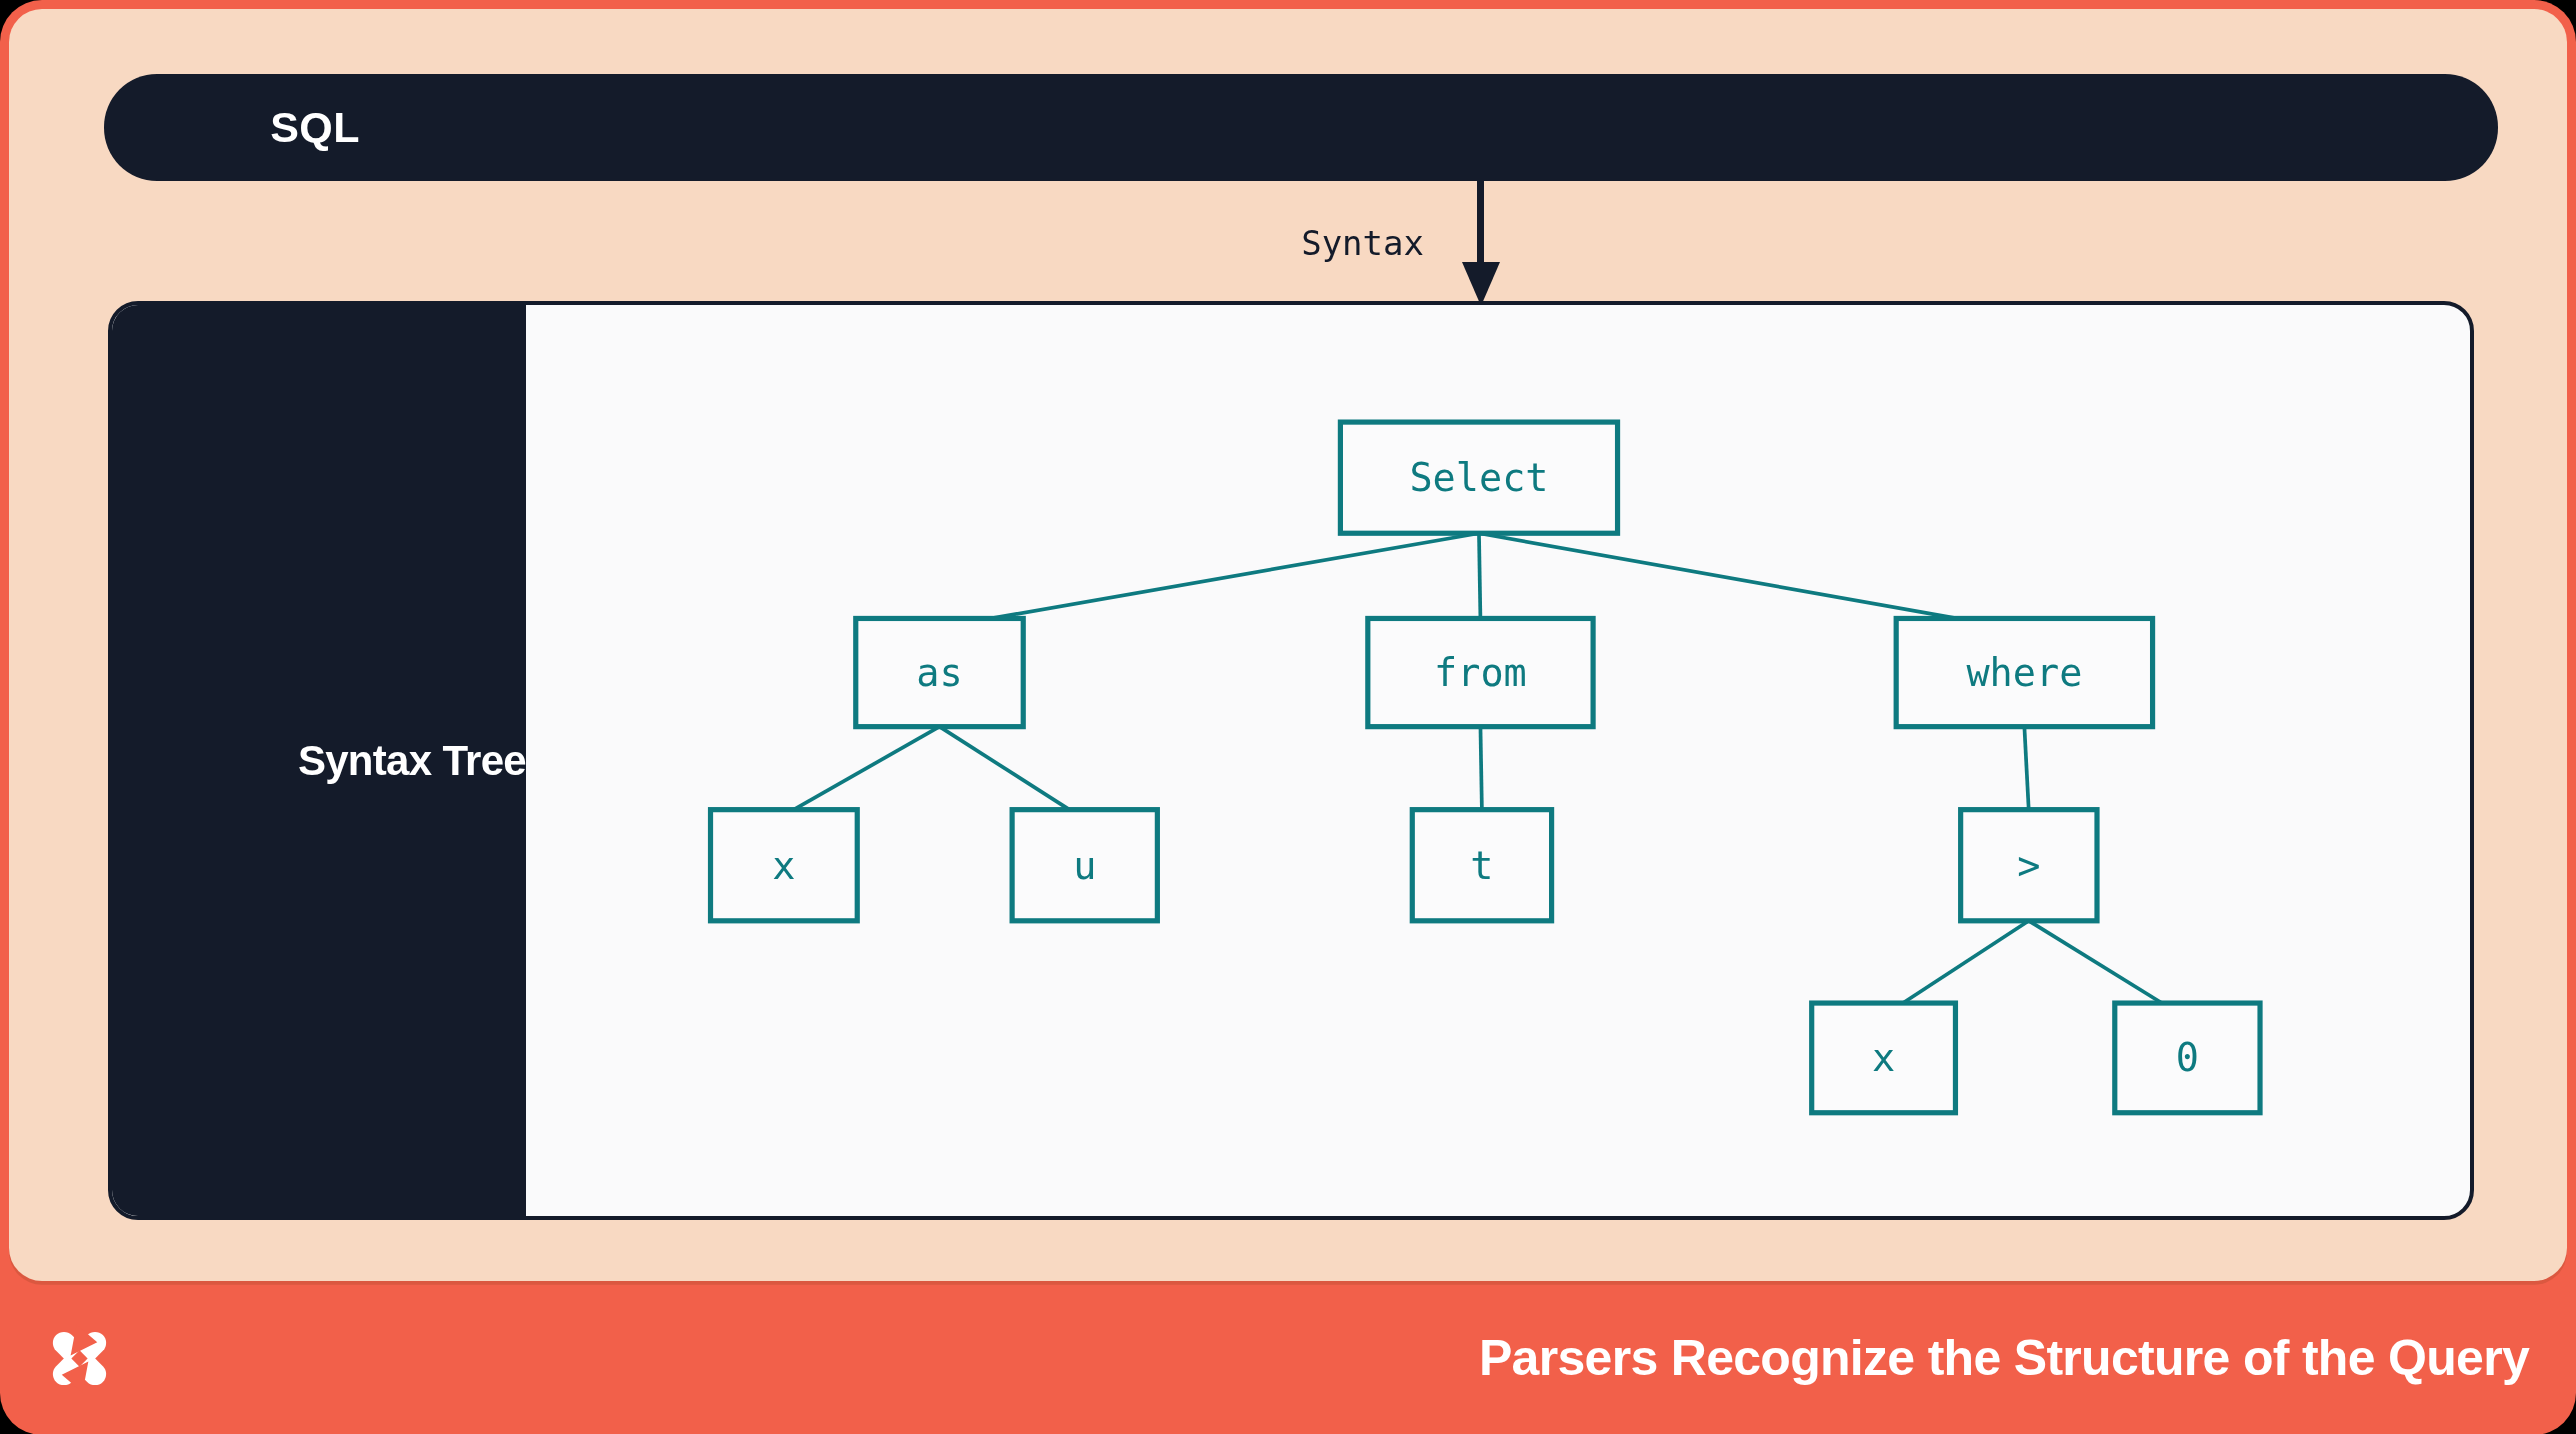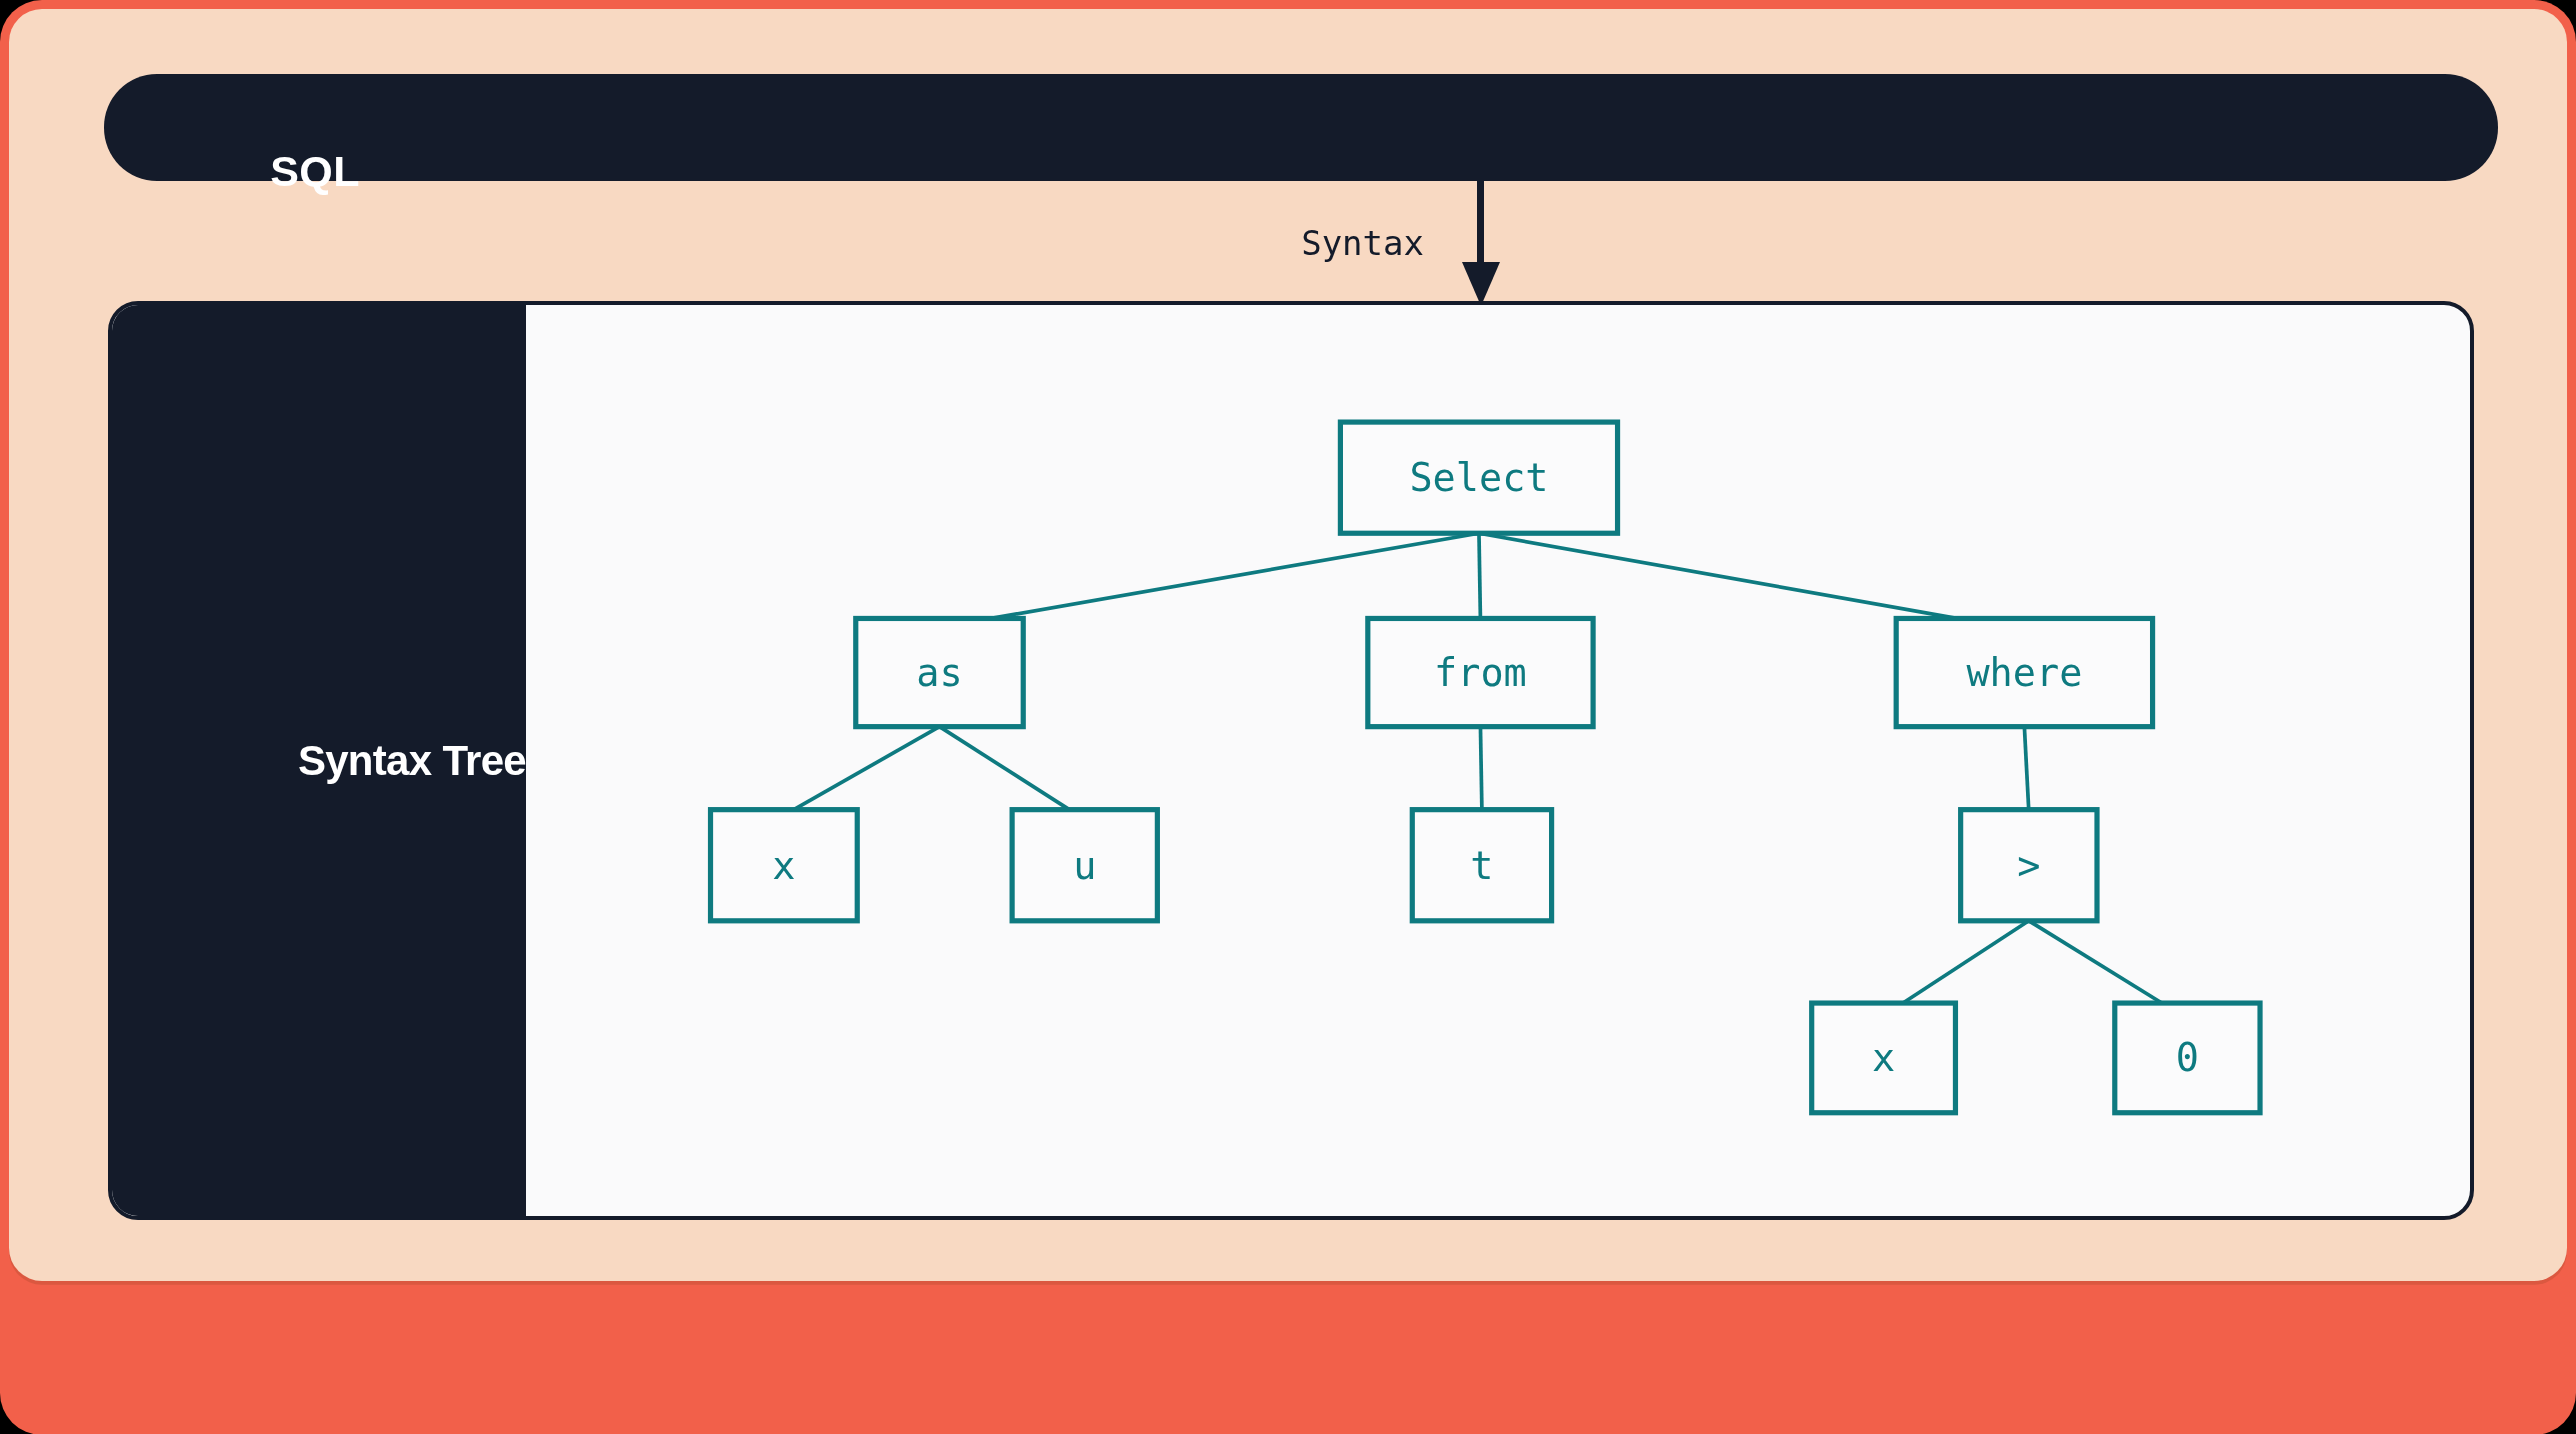--- a/index.html
+++ b/index.html
@@ -20,21 +20,21 @@
   }
 
   
   .sql-bar{
     position:absolute;left:95px;top:65px;width:2394px;height:107px;
     background:#141B2A;border-radius:53px;
   }
   .sql-label{
     position:absolute;left:0;top:0;width:422px;height:107px;
     display:flex;align-items:center;justify-content:center;
-    color:#FFFFFF;font-size:43px;font-weight:bold;letter-spacing:0.4px;margin-top:44px;
+    color:#FFFFFF;font-size:43px;font-weight:bold;letter-spacing:0.4px;
   }
   .sql-content{
     position:absolute;left:422px;top:6px;right:6px;bottom:6px;
     background:#FCFCFD;border-radius:0 47px 47px 0;
     display:flex;align-items:center;
     padding-left:86px;
   }
   .sql-content span{
     font-family:"DejaVu Sans Mono", monospace;
     font-size:43px;color:#141B2A;white-space:pre;
@@ -159,14 +159,24 @@
           <text x="1832" y="1034">x</text>
         </g>
         <g>
           <rect x="2144" y="942" width="196" height="148"></rect>
           <text x="2242" y="1034">0</text>
         </g>
       </svg>
     </div>
   </div>
 
+  <div class="footer">
+    <svg class="logo" viewBox="0 0 96 96">
+      <line x1="27" y1="27" x2="69" y2="69" stroke="#FFFFFF" stroke-width="30" stroke-linecap="round"></line>
+      <line x1="69" y1="27" x2="27" y2="69" stroke="#FFFFFF" stroke-width="30" stroke-linecap="round"></line>
+      <polygon points="44,2 72,26 36,44" fill="#F2604A"></polygon>
+      <polygon points="52,94 24,70 60,52" fill="#F2604A"></polygon>
+      <polygon points="48,37 59,48 48,59 37,48" fill="#F2604A"></polygon>
+    </svg>
+    <div class="footer-title">Parsers Recognize the Structure of the Query</div>
+  </div>
 </div>
 
 
 </body></html>

